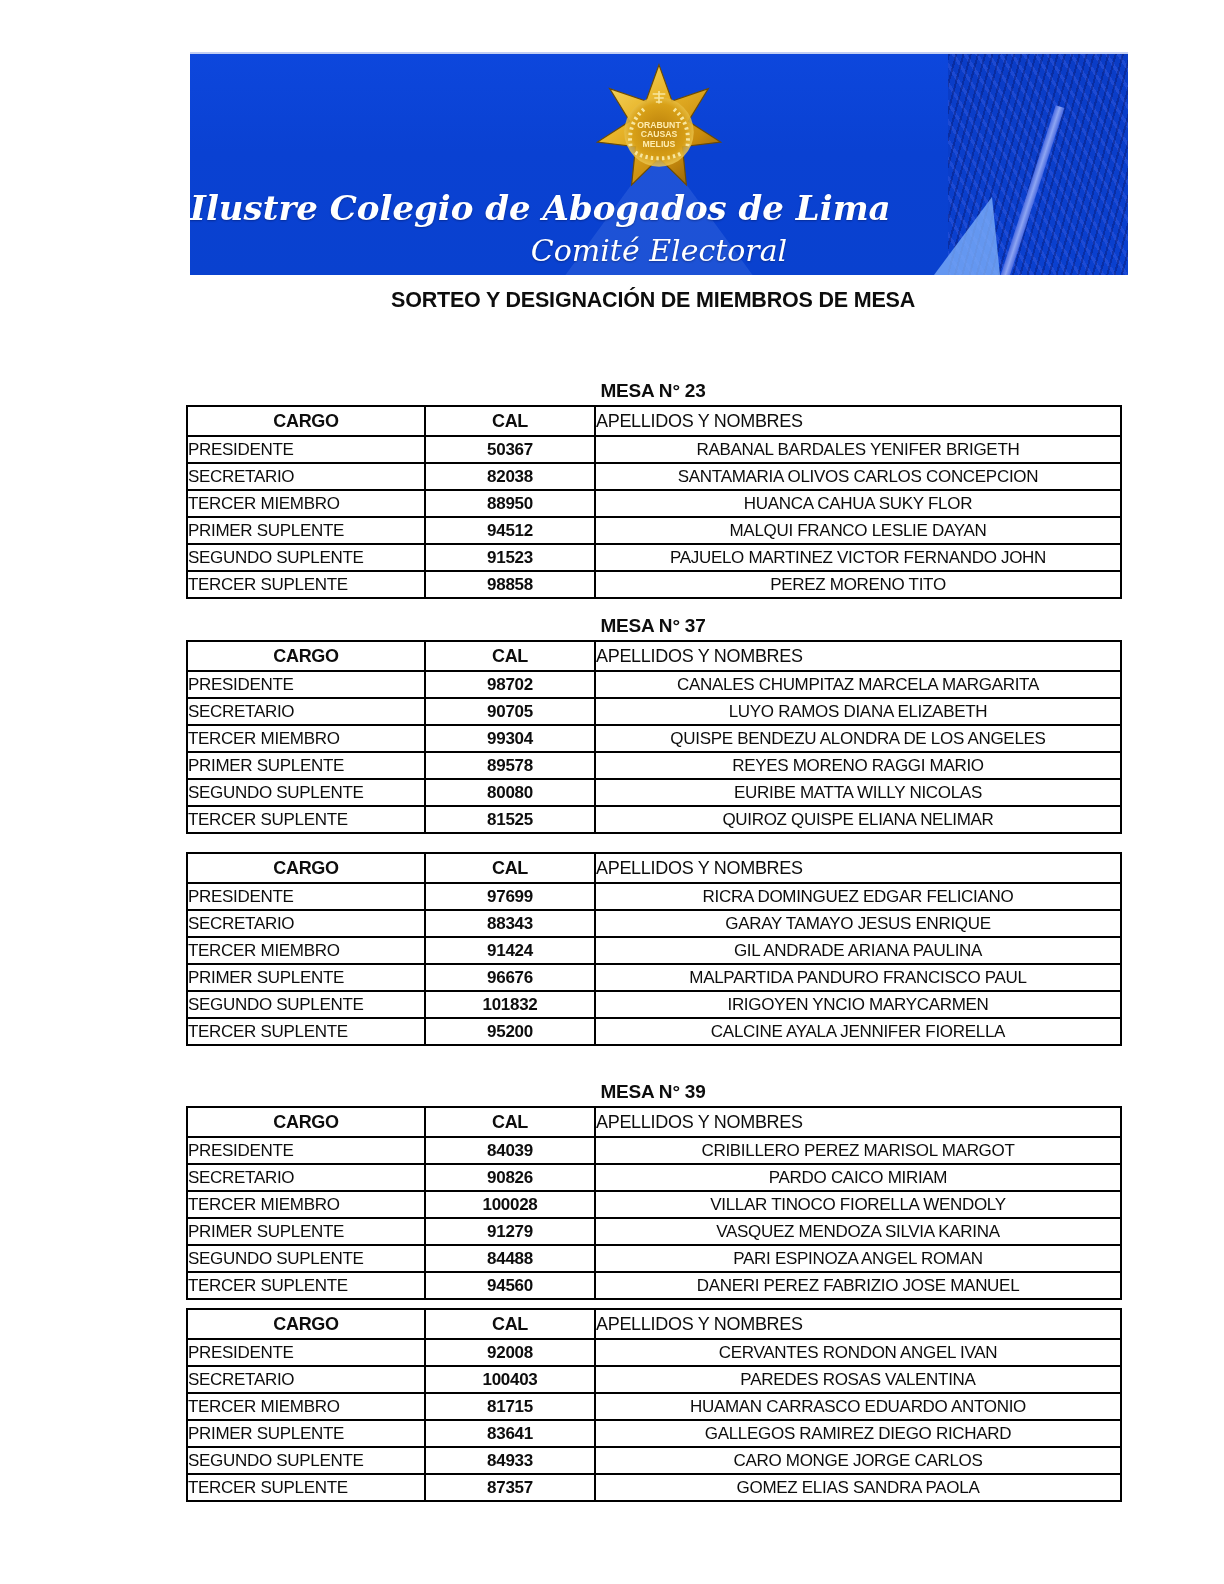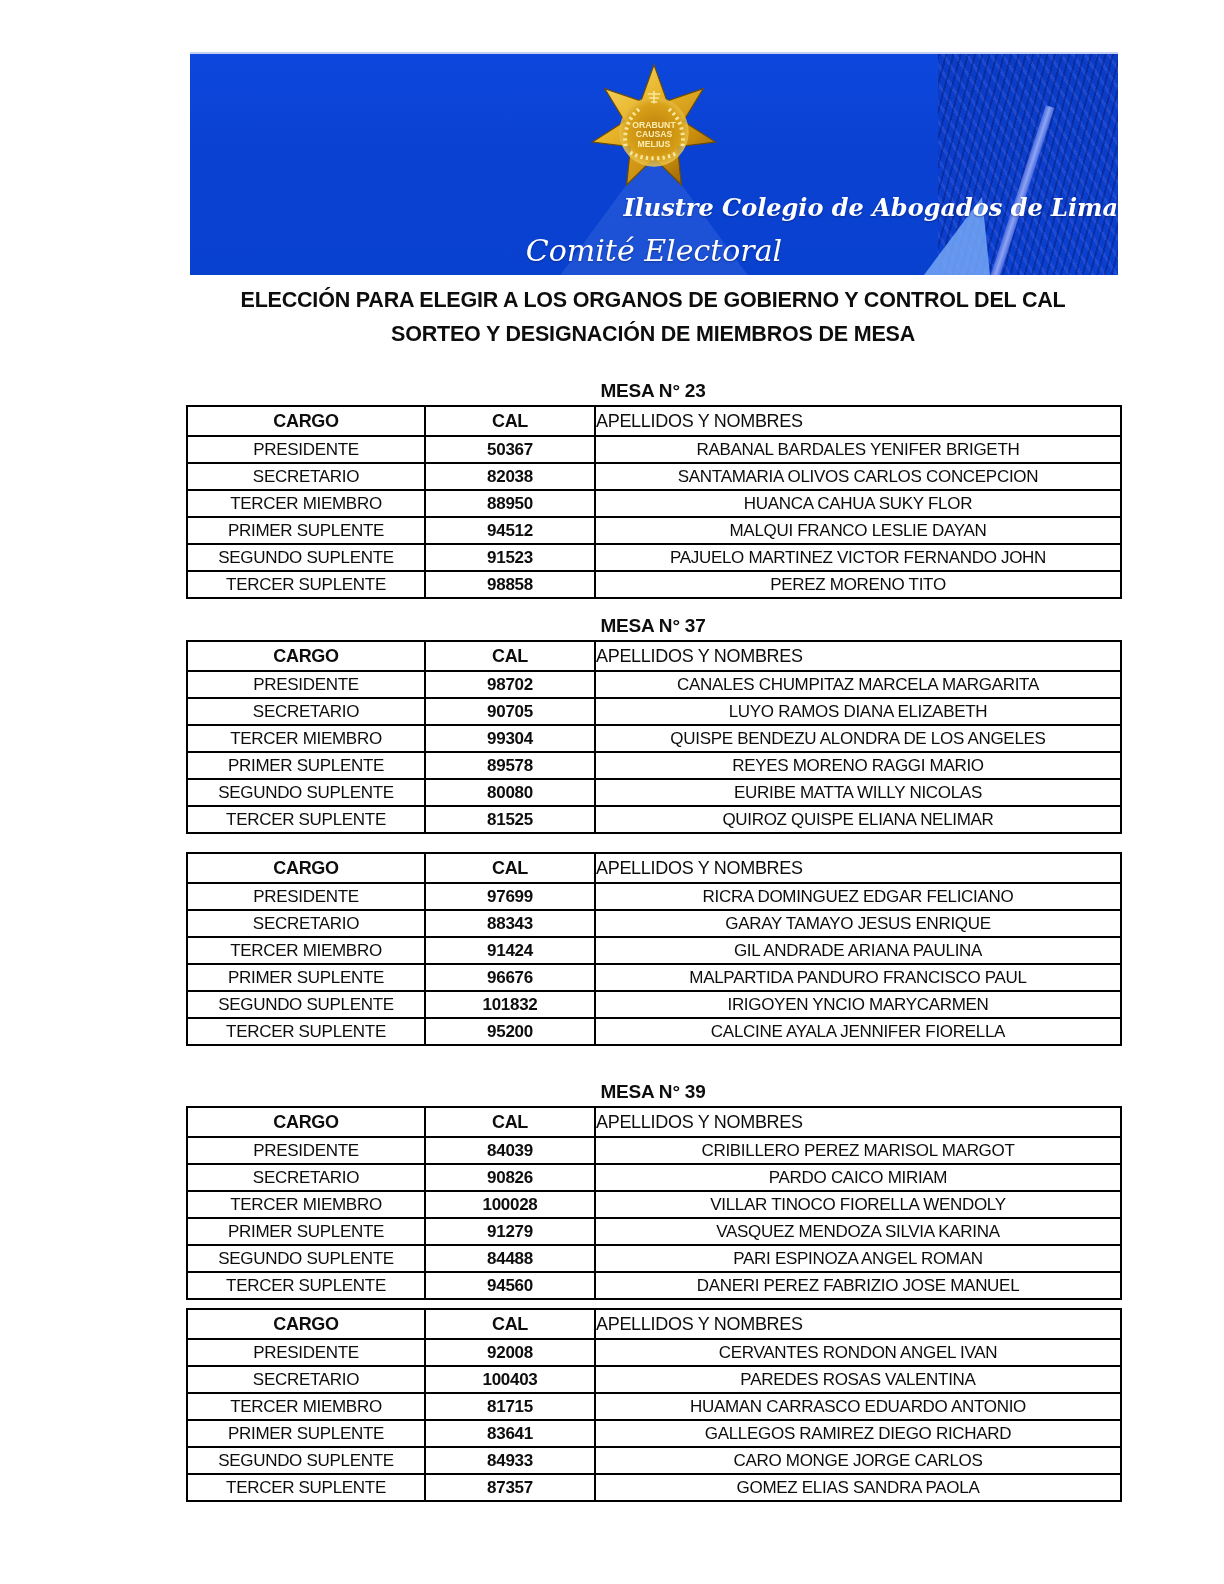--- a/index.html
+++ b/index.html
@@ -8,20 +8,21 @@
     font-family:"Liberation Sans",sans-serif;color:#0d0d0d;
     position:relative;overflow:hidden;
   }
   .page{position:relative;width:1224px;height:1584px;background:#ffffff;}
 
   
   .banner{
     position:absolute;left:190px;top:52px;width:928px;height:223px;
     background:linear-gradient(180deg,#0d47dd 0%,#0a41d2 45%,#0941cf 100%);
     overflow:hidden;
+    padding-left:10px;
   }
   .banner-topline{position:absolute;top:0;left:0;right:0;height:2px;background:rgba(215,222,245,.9);}
   .banner-photo{
     position:absolute;right:0;top:2px;bottom:0;width:180px;
     background-image:
       repeating-linear-gradient(105deg, rgba(8,18,96,.38) 0 2px, rgba(0,0,0,0) 2px 7px),
       repeating-linear-gradient(58deg, rgba(45,85,220,.55) 0 3px, rgba(0,0,0,0) 3px 10px),
       linear-gradient(180deg,#0a3cc6,#0a40cf);
   }
   .banner-pole{
@@ -34,23 +35,23 @@
     border-left:58px solid transparent;border-right:8px solid transparent;
     border-bottom:78px solid rgba(125,175,250,.78);
   }
   .banner-spire{
     position:absolute;left:50%;top:95px;transform:translateX(-50%);
     width:0;height:0;border-left:95px solid transparent;border-right:95px solid transparent;
     border-bottom:130px solid rgba(155,190,255,.14);
   }
   .star-wrap{position:absolute;left:50%;top:1px;transform:translateX(-50%);width:186px;height:150px;z-index:1;}
   .org-name{
-    position:absolute;left:0;right:0;top:136px;z-index:2;text-align:right;
+    position:absolute;left:0;right:0;top:136px;z-index:2;text-align:left;
     color:#ffffff;font-family:"DejaVu Serif",serif;font-style:italic;font-weight:bold;
-    font-size:24px;line-height:40px;text-shadow:0 1px 2px rgba(0,0,40,.35);
+    font-size:34px;line-height:40px;text-shadow:0 1px 2px rgba(0,0,40,.35);
   }
   .org-sub{
     position:absolute;left:0;right:0;top:181px;z-index:2;text-align:center;
     color:#ffffff;font-family:"DejaVu Serif",serif;font-style:italic;font-weight:normal;
     font-size:30px;line-height:36px;text-shadow:0 1px 2px rgba(0,0,40,.35);
   }
 
   
   .doc-title{
     position:absolute;left:186px;width:934px;top:283px;text-align:center;
@@ -64,21 +65,21 @@
     letter-spacing:-0.2px;
   }
   table.mesa-table{border-collapse:collapse;width:934px;table-layout:fixed;letter-spacing:-0.3px;}
   table.mesa-table th, table.mesa-table td{
     border:2px solid #000;overflow:hidden;white-space:nowrap;padding:0;
   }
   table.mesa-table th{height:28px;font-size:18px;}
   th.col-cargo, th.col-cal{font-weight:bold;border-radius:12px;}
   th.col-nombres{text-align:left;font-weight:normal;font-size:17.5px;padding-left:5px;}
   table.mesa-table td{height:25px;font-size:17px;}
-  td.cargo-cell{text-align:center;padding-left:4px;}
+  td.cargo-cell{text-align:left;padding-left:4px;}
   td.cal-cell{text-align:center;font-weight:bold;}
   td.name-cell{text-align:center;padding-left:5px;margin-left:28px;}
 </style>
 </head>
 <body>
 
 <div class="page">
 
   <div class="banner">
     <div class="banner-photo"></div>
@@ -112,21 +113,20 @@
         <text x="100" y="107" text-anchor="middle" font-size="11" font-weight="bold" fill="#ffedb0" font-family="Liberation Sans, sans-serif">CAUSAS</text>
         <text x="100" y="119" text-anchor="middle" font-size="11" font-weight="bold" fill="#ffedb0" font-family="Liberation Sans, sans-serif">MELIUS</text>
       </svg>
     </div>
 
     <div class="org-name">Ilustre Colegio de Abogados de Lima</div>
     <div class="org-sub">Comité Electoral</div>
   </div>
 
   <div class="doc-title">
-    <div>ELECCIÓN PARA ELEGIR A LOS ORGANOS DE GOBIERNO Y CONTROL DEL CAL</div>
     <div>SORTEO Y DESIGNACIÓN DE MIEMBROS DE MESA</div>
   </div>
 
   <div id="sections">
   <div class="mesa-section" style="top: 380px;">
     <div class="mesa-label">MESA N° 23</div>
     <table class="mesa-table">
       <colgroup>
             <col style="width:238px">
             <col style="width:170px">

